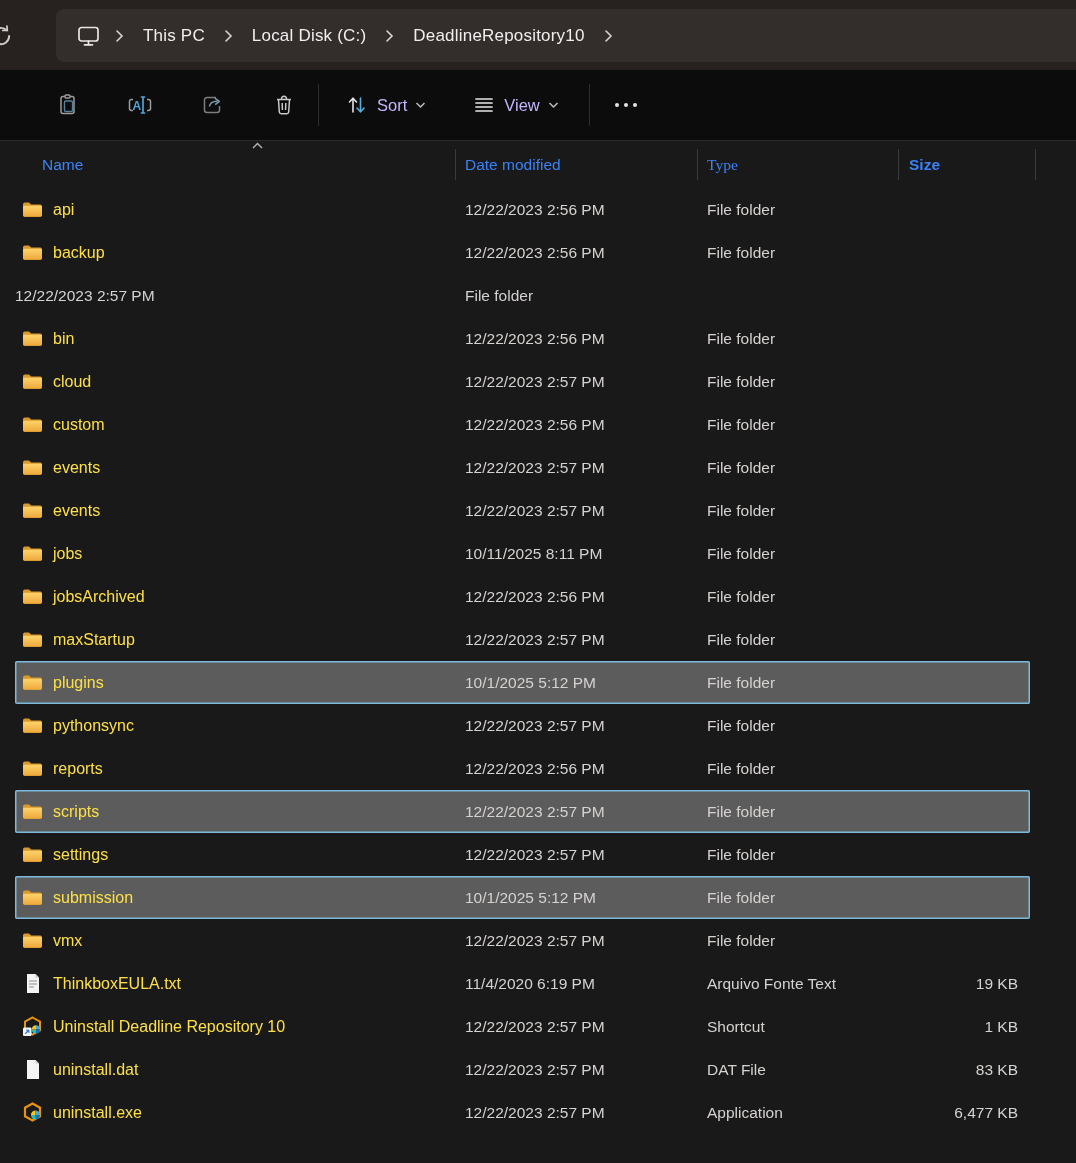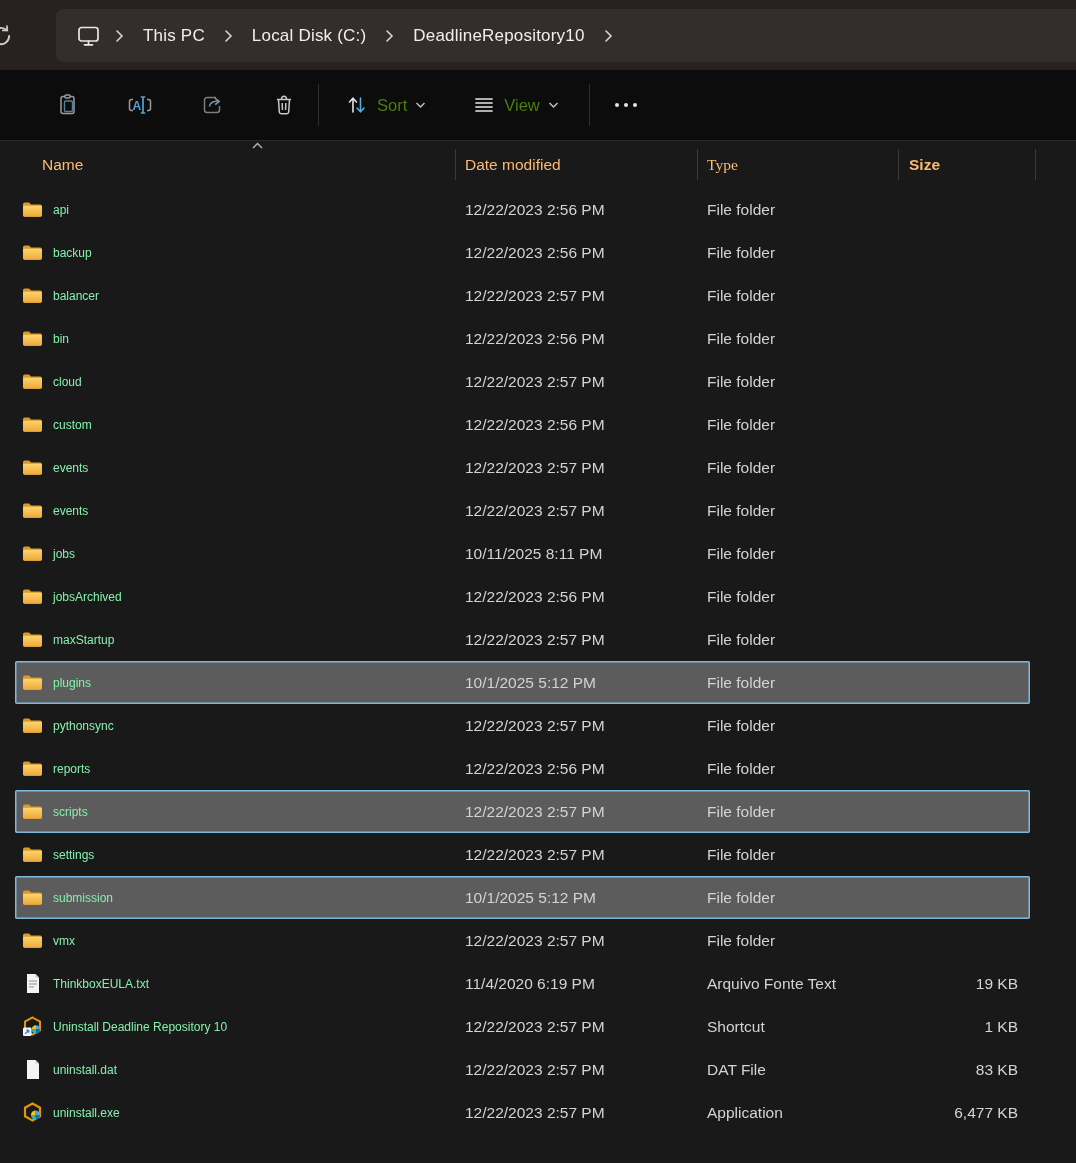--- a/index.html
+++ b/index.html
@@ -20,43 +20,43 @@
   .crumb-chev{margin:0 9px;display:flex;align-items:center;}
   .pc-icon{display:flex;align-items:center;margin-right:4px;}
 
   
   .toolbar{position:absolute;left:0;top:70px;width:1076px;height:70px;background:var(--toolbar-bg);
     display:flex;align-items:center;}
   .tb-btn{width:44px;height:44px;display:flex;align-items:center;justify-content:center;border-radius:5px;flex:0 0 auto;}
   .cut-partial{position:absolute;left:-17px;top:94px;width:30px;height:27px;border:1.6px solid #3f9bd0;border-radius:7px;}
   .tb-sep{width:1px;height:42px;background:#2e2e2e;flex:0 0 auto;}
   .tb-group{display:flex;align-items:center;gap:8px;padding:0 14px;height:44px;border-radius:5px;}
-  .tb-label{font-size:16.5px;color:#4d7c0f;}
+  .tb-label{font-size:16.5px;color:#c4b5fd;}
   .more-dots{display:flex;gap:5px;align-items:center;}
   .more-dots i{width:4px;height:4px;border-radius:50%;background:#e6e6e6;display:block;}
 
   
   .content{position:absolute;left:0;top:140px;width:1076px;height:1023px;background:var(--content-bg);border-top:1px solid #2a2a2a;}
   .colhead{position:relative;height:47px;display:grid;grid-template-columns:450px 242px 201px 122px;
-    align-items:center;margin-left:15px;width:1021px;font-size:15.5px;color:#fdba74;}
+    align-items:center;margin-left:15px;width:1021px;font-size:15.5px;color:#3b82f6;}
   .colhead .h-name{padding-left:27px;}
   .colhead .h-date{padding-left:0;}
   .colhead .h-type{padding-left:0;font-family:Liberation Serif, serif;}
   .colhead .h-size{padding-left:1px;font-weight:bold;}
   .col-sep{position:absolute;top:8px;width:1px;height:31px;background:var(--sep);}
   .sort-caret{position:absolute;left:236px;top:1px;}
 
   
   .list{position:relative;}
   .row{position:relative;height:43px;display:grid;grid-template-columns:450px 242px 201px 116px;
     align-items:center;margin-left:15px;width:1015px;border-radius:2px;}
   .row.selected{background:var(--sel-bg);box-shadow:inset 0 0 0 1.5px var(--sel-border);}
   .cell{white-space:nowrap;overflow:hidden;}
   .cell.name{display:flex;align-items:center;padding-left:7px;gap:10px;}
-  .fname{font-size:12px;color:#86efac;}
+  .fname{font-size:16px;color:#fde047;}
   .cell.date,.cell.type{font-size:15.5px;color:var(--text-dim);}
   .cell.size{font-size:15.5px;color:var(--text-dim);text-align:right;padding-right:6px;}
   .icon{width:21px;height:21px;display:flex;align-items:center;justify-content:center;flex:0 0 auto;}
   .icon svg{display:none;}
   .row[data-icon="folder-icon"] svg.i-folder{display:block;}
   .row[data-icon="text-file-icon"] svg.i-text{display:block;}
   .row[data-icon="shortcut-icon"] svg.i-shortcut{display:block;}
   .row[data-icon="dat-file-icon"] svg.i-dat{display:block;}
   .row[data-icon="application-icon"] svg.i-exe{display:block;}
 </style>
@@ -244,36 +244,20 @@
         </svg>
 
       </span>
       <span class="fname">backup</span>
     </span>
     <span class="cell date">12/22/2023 2:56 PM</span>
     <span class="cell type">File folder</span>
     <span class="cell size"></span>
   </div>
       <div class="row" data-icon="folder-icon">
-    <span class="cell name">
-      <span class="icon">
-        <svg class="i-folder" width="21" height="17" viewBox="0 0 21 17">
-          <defs>
-                <linearGradient id="fg" x1="0" y1="0" x2="0" y2="1">
-            <stop offset="0" stop-color="#fdd36a"></stop>
-                  <stop offset="1" stop-color="#eda83b"></stop>
-          </linearGradient>
-              </defs>
-          <path d="M1 3.2 Q1 1.4 2.8 1.4 H7 l2.1 2.2 H18.2 Q20 3.6 20 5.4 V14 Q20 15.8 18.2 15.8 H2.8 Q1 15.8 1 14 Z" fill="#d9992c"></path>
-          <path d="M1 6 Q1 4.8 2.2 4.8 H18.8 Q20 4.8 20 6 V14 Q20 15.8 18.2 15.8 H2.8 Q1 15.8 1 14 Z" fill="url(#fg)"></path>
-        </svg>
-
-      </span>
-      <span class="fname">balancer</span>
-    </span>
     <span class="cell date">12/22/2023 2:57 PM</span>
     <span class="cell type">File folder</span>
     <span class="cell size"></span>
   </div>
       <div class="row" data-icon="folder-icon">
     <span class="cell name">
       <span class="icon">
         <svg class="i-folder" width="21" height="17" viewBox="0 0 21 17">
           <defs>
                 <linearGradient id="fg" x1="0" y1="0" x2="0" y2="1">

